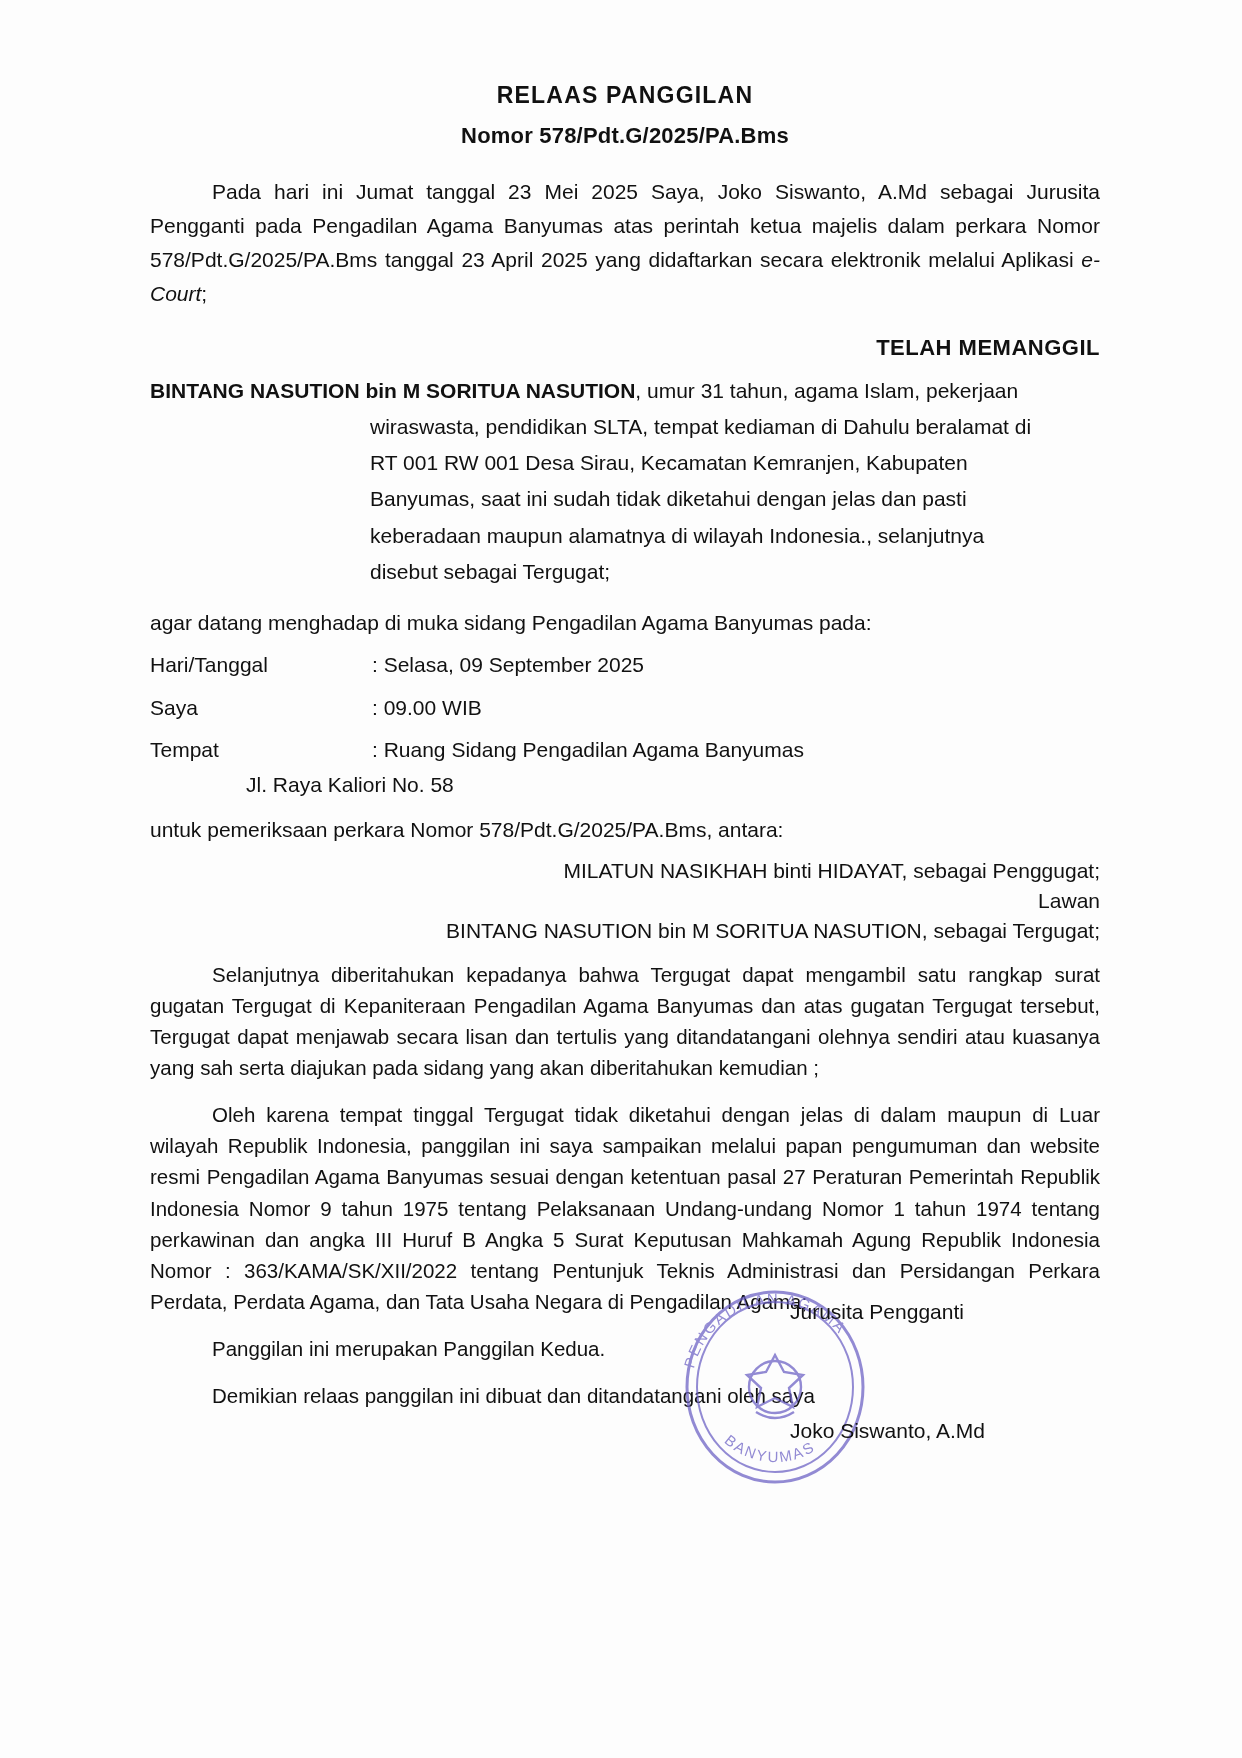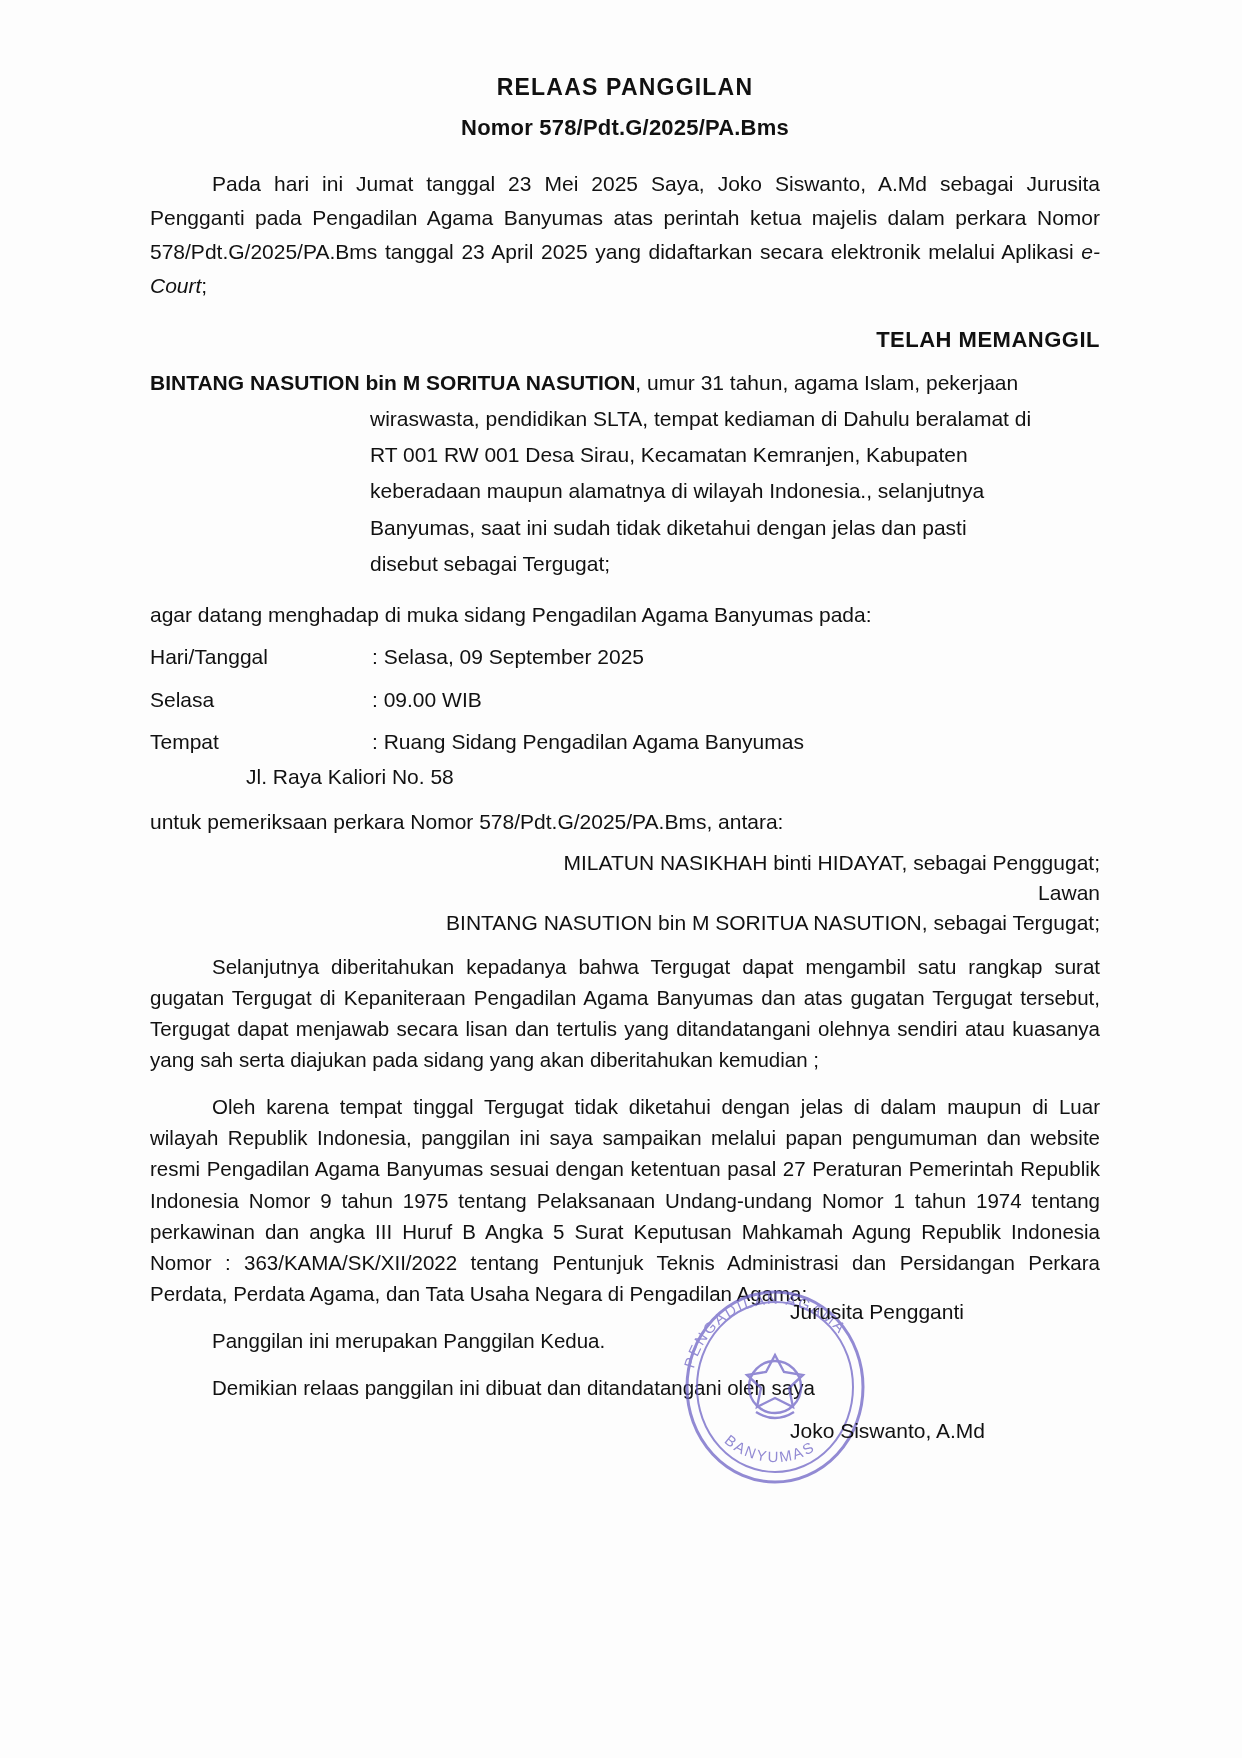--- a/index.html
+++ b/index.html
@@ -18,21 +18,21 @@
   .page {
     position: absolute;
     left: 0; top: 0;
     width: 1242px;
     height: 1758px;
     background: #fdfdfd;
   }
   .content {
     position: absolute;
     left: 150px;
-    top: 60px;
+    top: 68px;
     width: 950px;
   }
   .title {
     text-align: center;
     font-weight: bold;
     font-size: 23px;
     letter-spacing: 1.2px;
     margin-top: 14px;
   }
   .subtitle {
@@ -152,33 +152,33 @@
     <div class="subtitle">Nomor   578/Pdt.G/2025/PA.Bms</div>
 
     <div class="para indent"><span>Pada hari ini Jumat tanggal 23 Mei 2025 Saya, Joko Siswanto, A.Md sebagai Jurusita Pengganti pada Pengadilan Agama Banyumas atas perintah ketua majelis dalam perkara Nomor   578/Pdt.G/2025/PA.Bms tanggal 23 April 2025 yang didaftarkan secara elektronik melalui Aplikasi </span><span class="italic">e-Court</span><span>;</span></div>
 
     <div class="center-bold">TELAH MEMANGGIL</div>
 
     <div class="party-block">
       <span class="party-name">BINTANG NASUTION bin M SORITUA NASUTION</span><span>, umur 31 tahun, agama Islam, pekerjaan</span>
       <span class="party-indented">wiraswasta, pendidikan SLTA, tempat kediaman di Dahulu beralamat di</span>
       <span class="party-indented">RT 001 RW 001 Desa Sirau, Kecamatan Kemranjen, Kabupaten</span>
+      <span class="party-indented">Banyumas, saat ini sudah tidak diketahui dengan jelas dan pasti</span>
       <span class="party-indented">keberadaan maupun alamatnya di wilayah Indonesia., selanjutnya</span>
-      <span class="party-indented">Banyumas, saat ini sudah tidak diketahui dengan jelas dan pasti</span>
       <span class="party-indented">disebut sebagai Tergugat;</span>
     </div>
 
     <div class="line">agar datang menghadap di muka sidang Pengadilan Agama Banyumas pada:</div>
 
     <div class="kv">
       <div class="k">Hari/Tanggal</div>
       <div class="v">: Selasa, 09 September 2025</div>
     </div>
     <div class="kv">
-      <div class="k">Selasa</div>
+      <div class="k">Saya</div>
       <div class="v">: 09.00 WIB</div>
     </div>
     <div class="kv">
       <div class="k">Tempat</div>
       <div class="v">: Ruang Sidang Pengadilan Agama Banyumas</div>
     </div>
     <div class="sub-addr">Jl. Raya Kaliori No. 58</div>
 
     <div class="line">untuk pemeriksaan perkara Nomor   578/Pdt.G/2025/PA.Bms, antara:</div>
 

